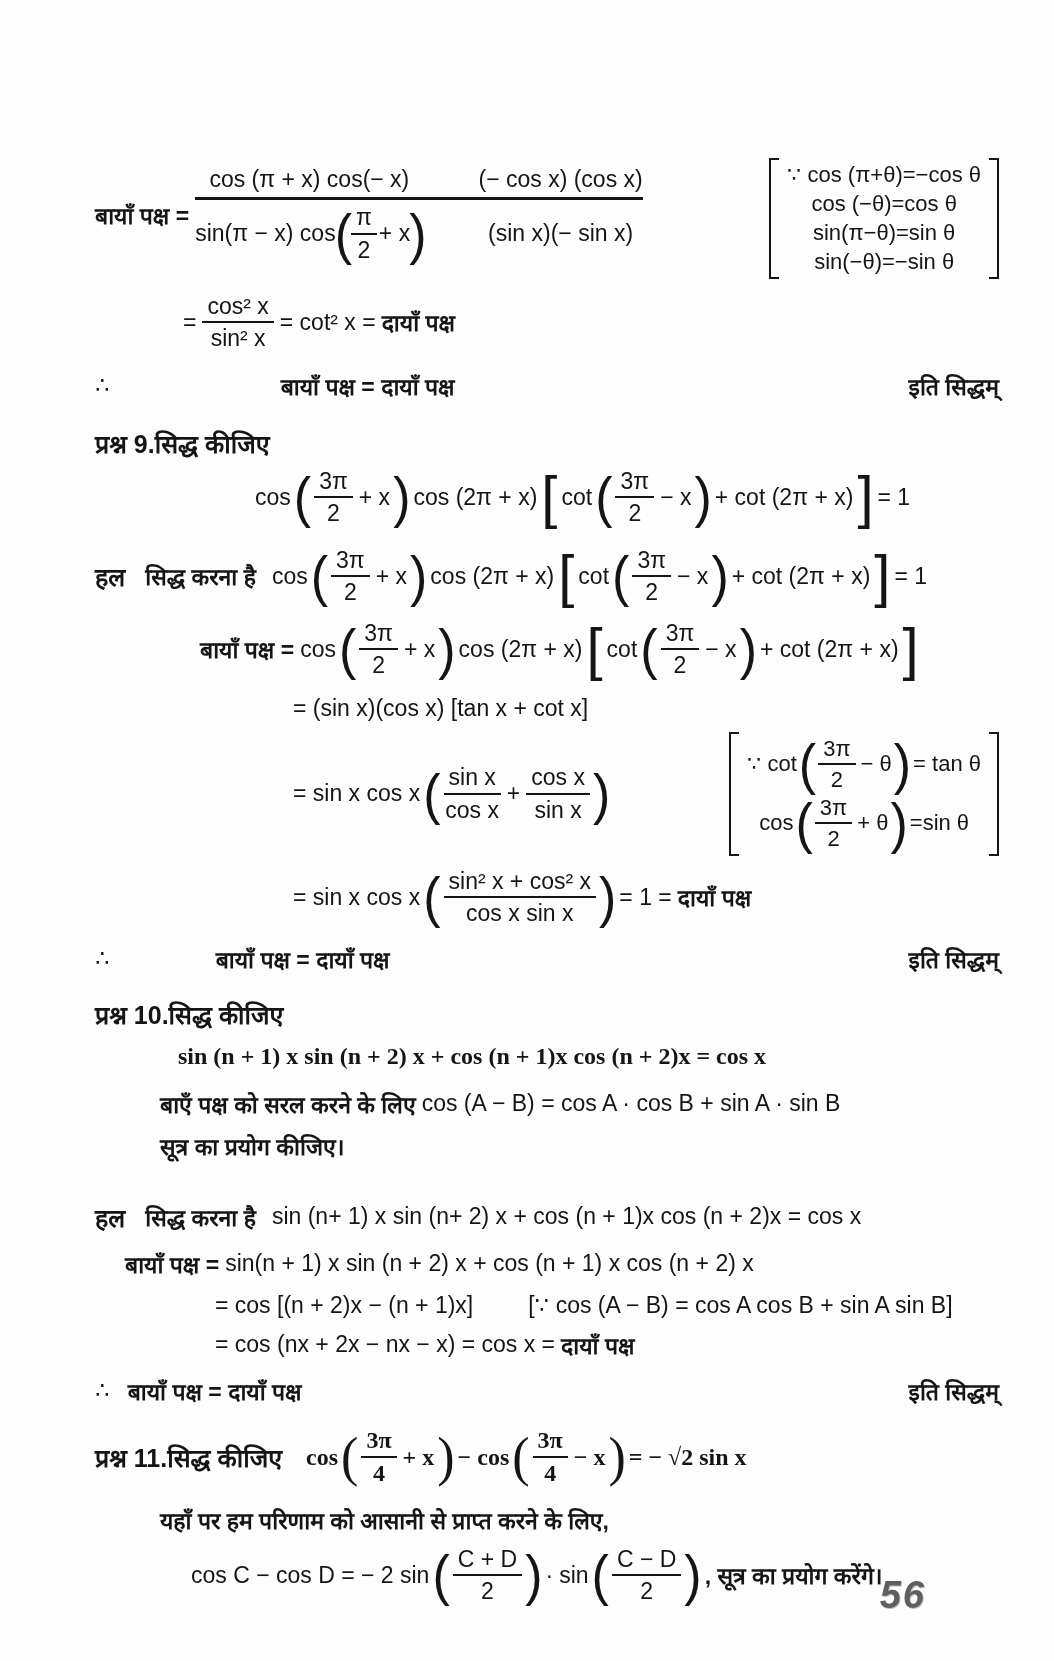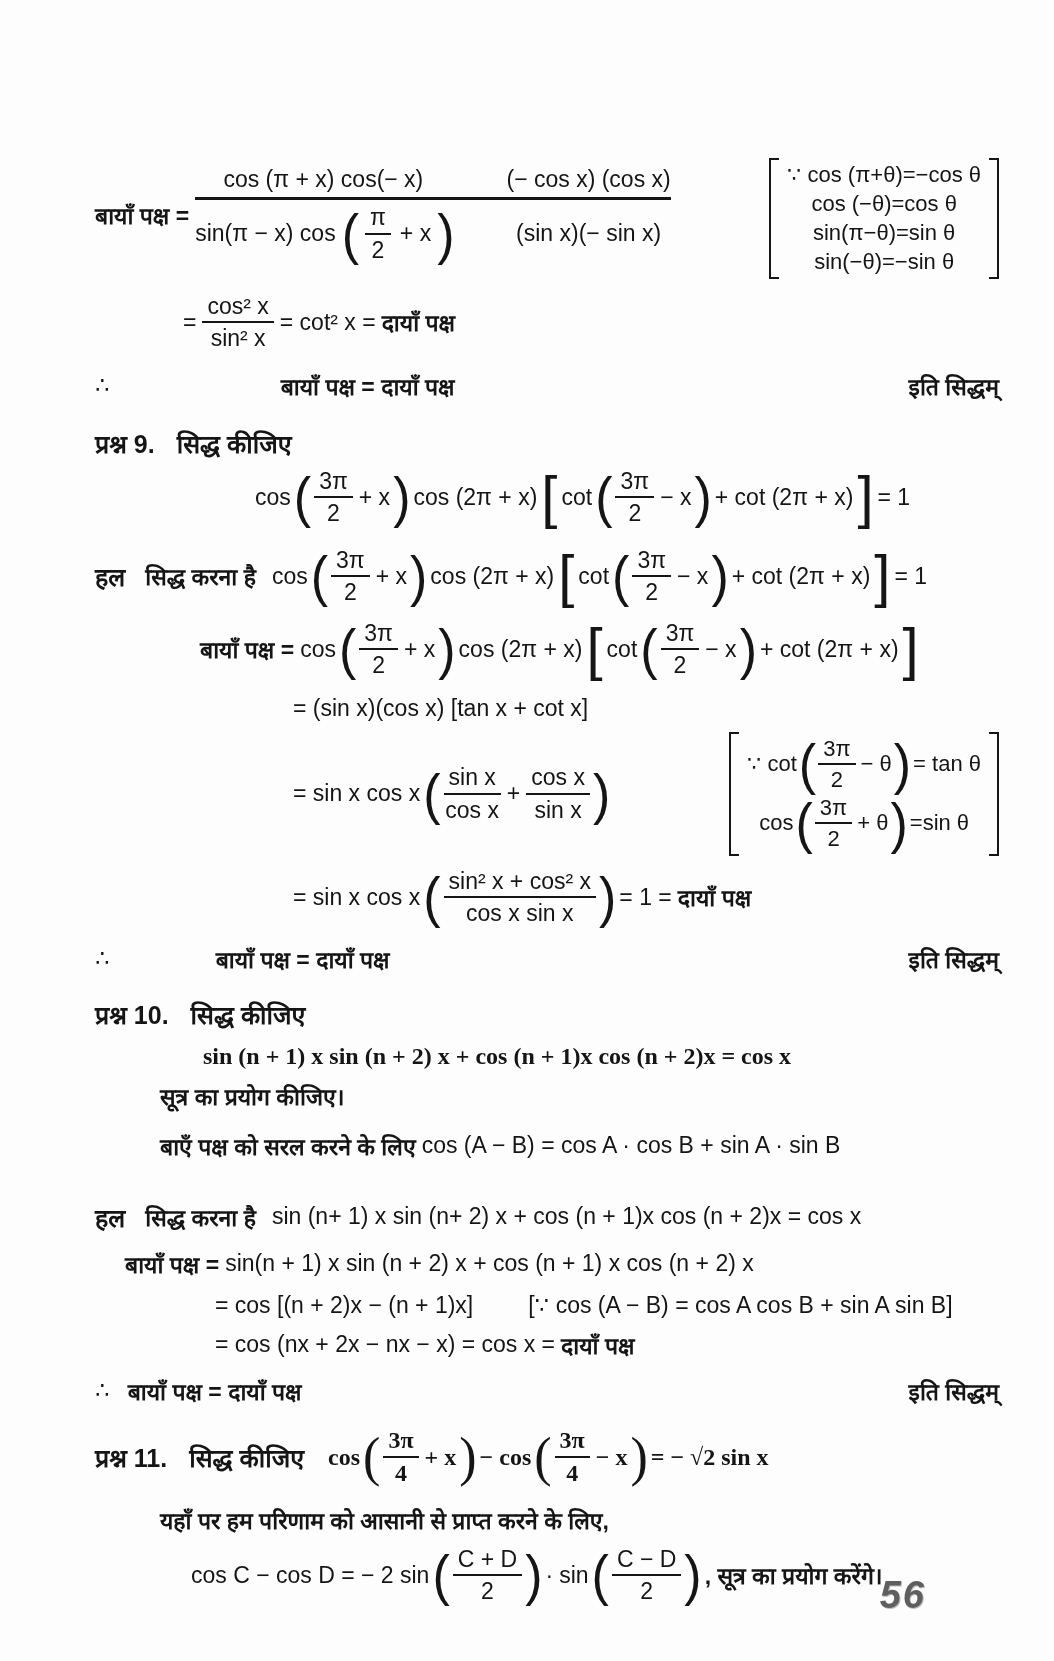--- a/index.html
+++ b/index.html
@@ -32,29 +32,29 @@
   .bp { font-weight:400; font-size:52px; line-height:1; align-self:center; display:inline-block; transform:scaleY(1.05); margin:0 -3px; }
   .bb { font-weight:300; font-size:58px; line-height:1; align-self:center; display:inline-block; margin:0 -2px; }
 
   
   .sqnote { display:inline-flex; align-items:stretch; }
   .sqnote .bar-l { width:8px; border:2.5px solid #151515; border-right:none; }
   .sqnote .bar-r { width:8px; border:2.5px solid #151515; border-left:none; }
   .sqnote .lines { display:flex; flex-direction:column; align-items:center; justify-content:space-between; gap:3px; padding:4px 8px; font-size:22px; }
   .sqnote .lines .noteline { display:flex; align-items:center; gap:5px; }
   .spread { display:flex; align-items:center; justify-content:space-between; }
-  .qhead { font-size:25px; font-weight:700; display:flex; gap:22px; align-items:baseline; }
+  .qhead { font-size:25px; font-weight:700; display:flex; align-items:baseline; }
 
   .pagenum {
     position:absolute; right:128px; bottom:44px;
     font-size:38px; font-weight:700; font-style:italic;
     color:#5f5f5f; letter-spacing:2px;
     text-shadow:1px 1px 0 #bdbdbd;
   }
-  .mrow { display:inline-flex; align-items:center; gap:9px; }
+  .mrow { display:inline-flex; align-items:center; gap:2px; }
 </style>
 </head>
 <body>
 
 <div class="page">
   <div class="content">
 
     <div class="spread">
       <div class="mathline">
         <span class="hindi">बायाँ पक्ष =</span>
@@ -247,30 +247,30 @@
       <span>∴</span>
       <span class="hindi" style="margin-left:100px;">बायाँ पक्ष = दायाँ पक्ष</span>
       <span class="hindi" style="margin-left:auto;">इति सिद्धम्</span>
     </div>
 
     <div class="qhead" style="margin-top:22px;text-align:right;">
       <span>प्रश्न 10.</span>
       <span>सिद्ध कीजिए</span>
     </div>
 
-    <div class="mathline serifmath" style="margin:12px 0 0 108px; font-size:24px;text-align:right;">
+    <div class="mathline serifmath" style="margin:12px 0 0 83px; font-size:24px;text-align:right;">
       <span>sin (n + 1) x sin (n + 2) x + cos (n + 1)x cos (n + 2)x = cos x</span>
     </div>
 
-    <div class="mathline hindi" style="margin:10px 0 0 65px;">
-      <span>सूत्र का प्रयोग कीजिए।</span>
-    </div>
     <div class="mathline" style="margin:18px 0 0 65px;">
       <span class="hindi">बाएँ पक्ष को सरल करने के लिए</span>
       <span>cos (A − B) = cos A · cos B + sin A · sin B</span>
+    </div>
+    <div class="mathline hindi" style="margin:10px 0 0 65px;">
+      <span>सूत्र का प्रयोग कीजिए।</span>
     </div>
 
     <div class="mathline" style="margin:38px 0 0 0;">
       <span class="hindi" style="font-size:25px;">हल</span>
       <span class="hindi" style="margin:0 10px 0 14px;">सिद्ध करना है</span>
       <span>sin (n+ 1) x sin (n+ 2) x + cos (n + 1)x cos (n + 2)x = cos x</span>
     </div>
 
     <div class="mathline" style="margin:14px 0 0 30px;">
       <span class="hindi">बायाँ पक्ष =</span>

